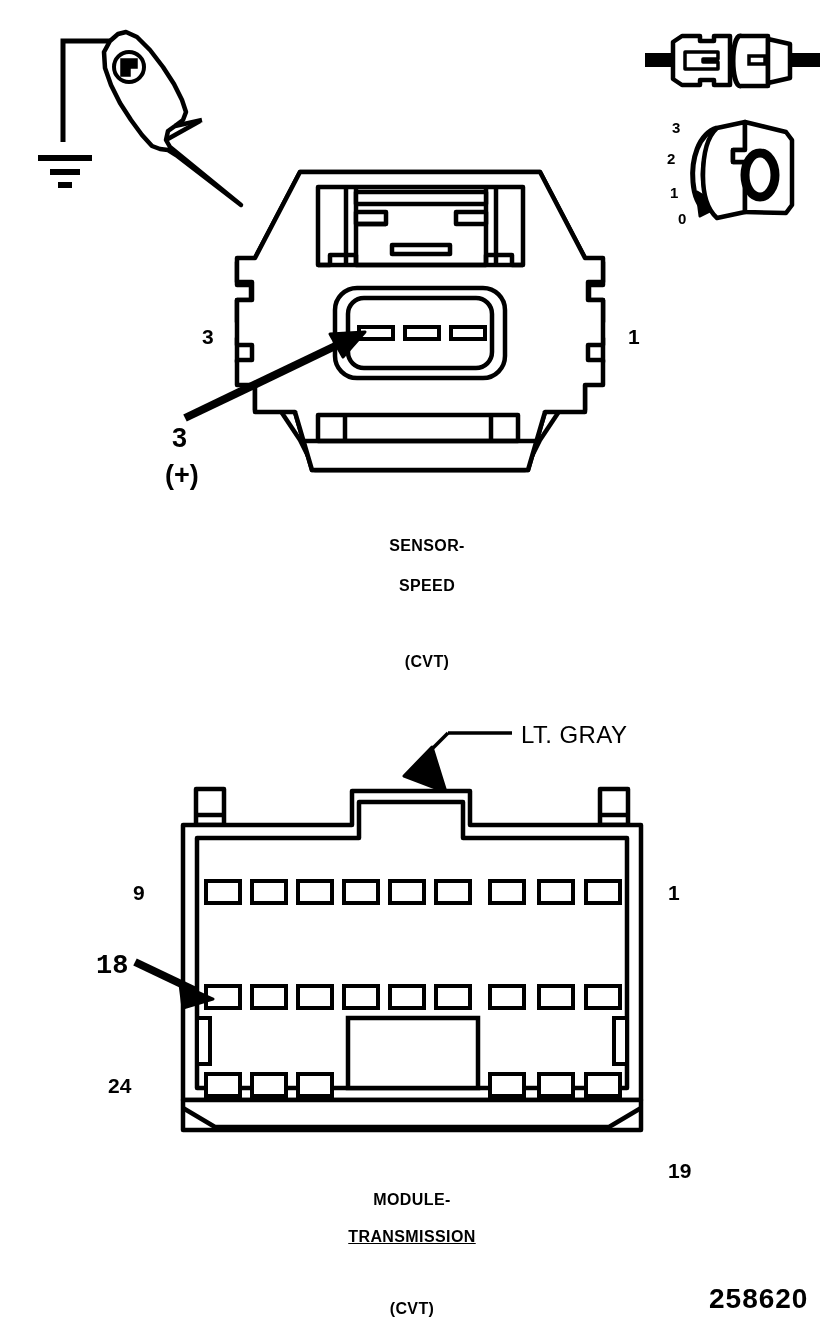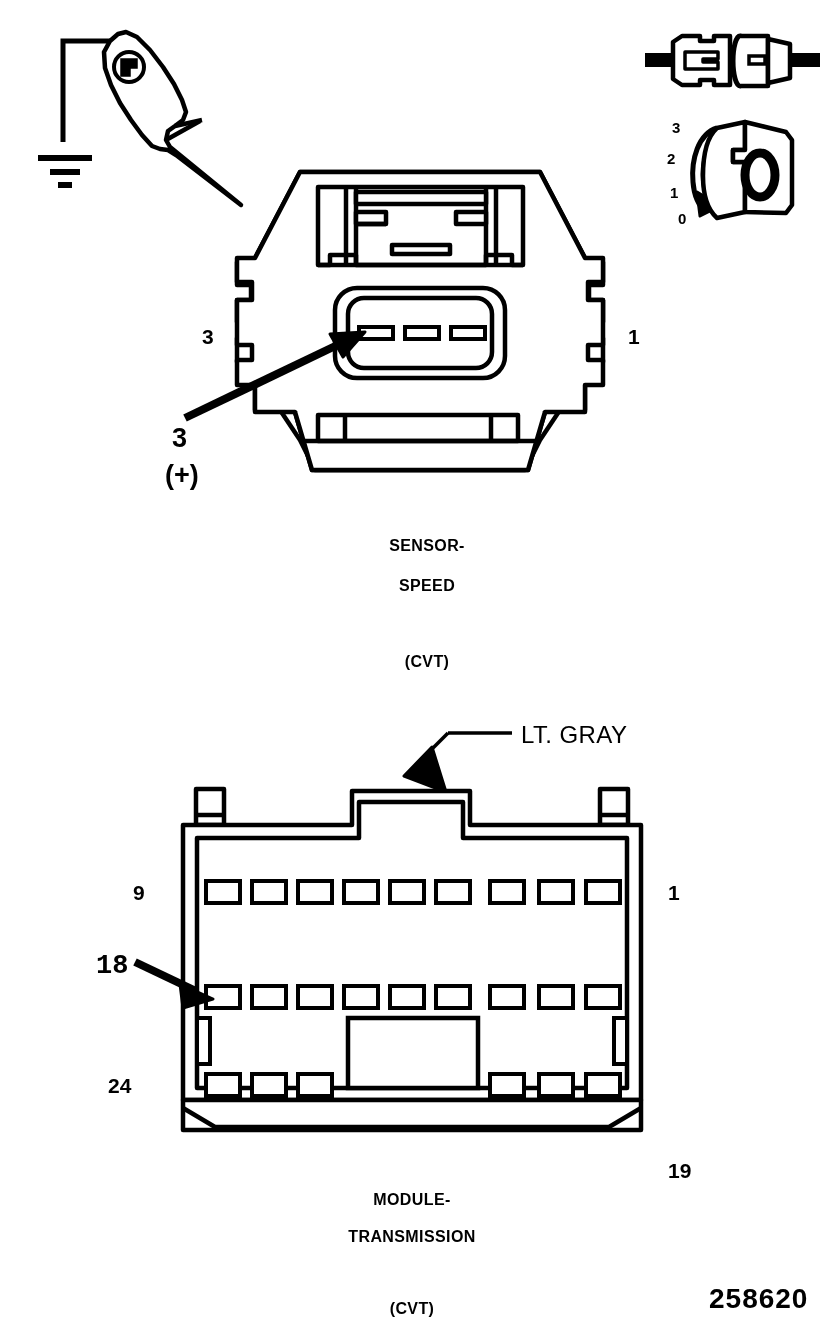--- a/index.html
+++ b/index.html
@@ -278,18 +278,18 @@
 
   <div class="lbl pin-num" style="left:133px; top:882px;">9</div>
   <div class="lbl pin-num" style="left:668px; top:882px;">1</div>
 
   <div class="lbl pin-num-lg" style="left:96px; top:953px;font-family:Liberation Mono, monospace;">18</div>
 
   <div class="lbl pin-num" style="left:108px; top:1075px;">24</div>
   <div class="lbl pin-num" style="left:668px; top:1116px;margin-top:44px;">19</div>
 
   <div class="lbl caption" style="left:262px; top:1192px;">MODULE-</div>
-  <div class="lbl caption" style="left:262px; top:1229px;">TRANSMISSION</div>
+  <div class="lbl caption" style="left:262px; top:1229px;text-decoration:underline;">TRANSMISSION</div>
   <div class="lbl caption" style="left:262px; top:1301px;">(CVT)</div>
 
   <div class="lbl fignum" style="left:709px; top:1285px;">258620</div>
 
 </div>
 
 </body></html>

